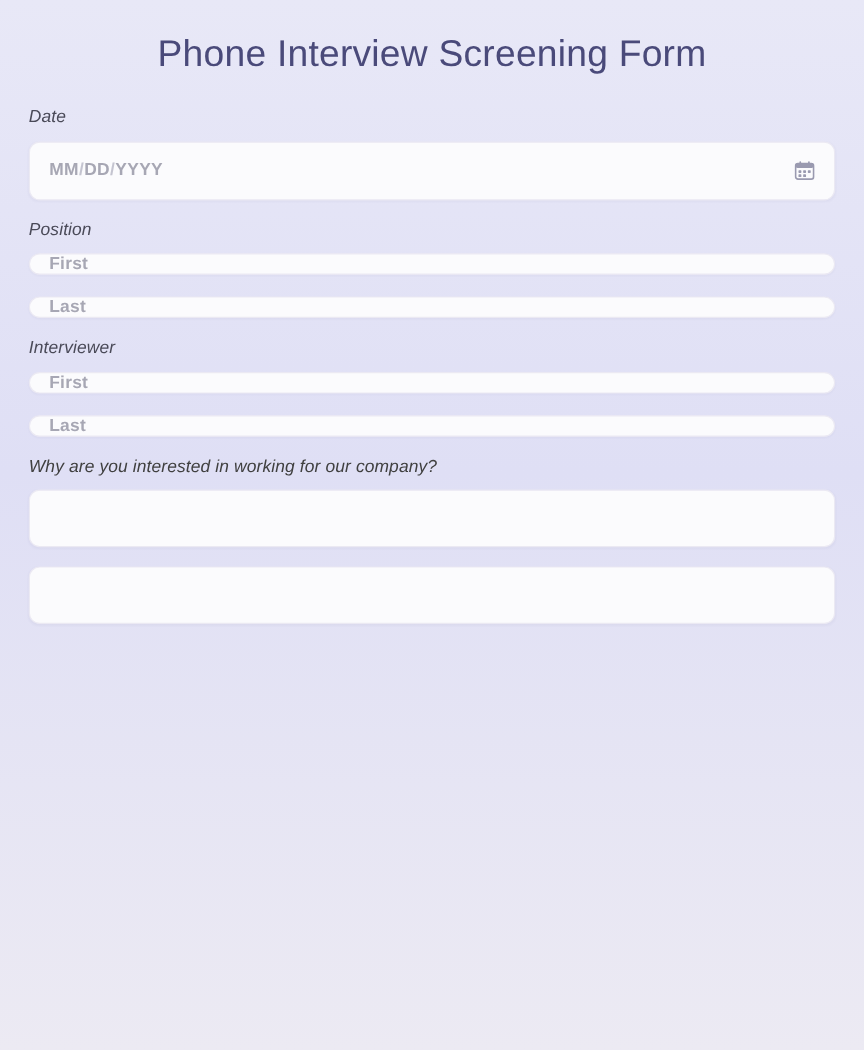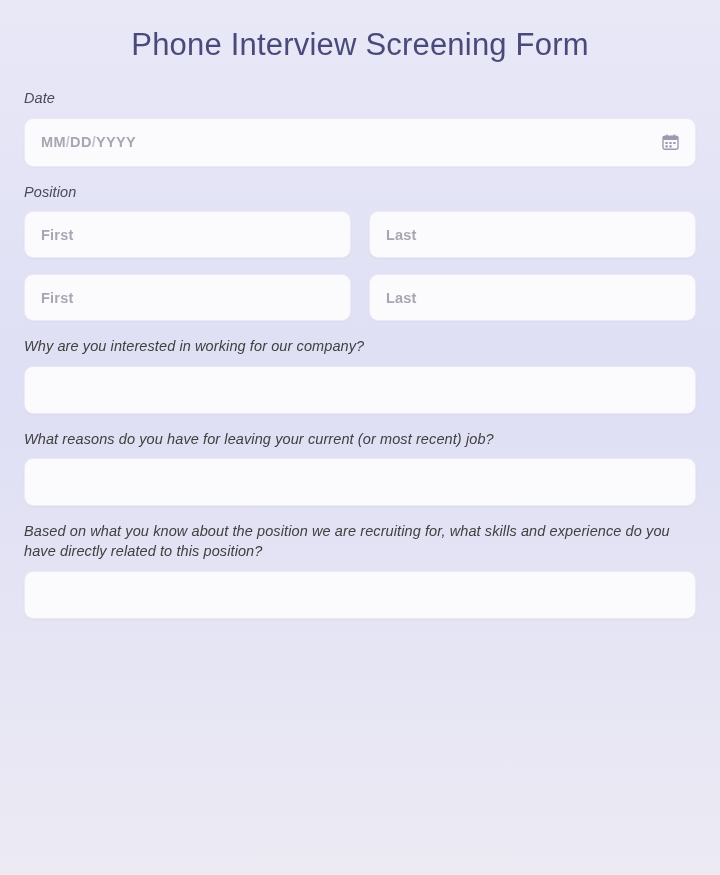--- a/index.html
+++ b/index.html
@@ -76,20 +76,21 @@
     right: 16px;
     top: 50%;
     transform: translateY(-50%);
     width: 17px;
     height: 17px;
     display: block;
   }
   .row-two {
     display: flex;
     gap: 18px;
+    flex-direction: column;
   }
   .row-two .input-box {
     flex: 1;
     height: 47px;
   }
   .empty-box {
     height: 48px;
   }
 </style>
 </head>
@@ -125,39 +126,35 @@
       <div class="input-box">
         <span class="placeholder">First</span>
       </div>
       <div class="input-box">
         <span class="placeholder">Last</span>
       </div>
     </div>
   </div>
 
   <div class="field-block">
+    <div class="field-label">Interviewer</div>
     <div class="row-two">
       <div class="input-box">
         <span class="placeholder">First</span>
       </div>
       <div class="input-box">
         <span class="placeholder">Last</span>
       </div>
     </div>
   </div>
 
 
   <div class="field-block">
     <div class="field-label question">Why are you interested in working for our company?</div>
     <div class="input-box empty-box"></div>
   </div>
 
   <div class="field-block">
-    <div class="field-label question">What reasons do you have for leaving your current (or most recent) job?</div>
     <div class="input-box empty-box"></div>
   </div>
 
-  <div class="field-block">
-    <div class="field-label question">Based on what you know about the position we are recruiting for, what skills and experience do you have directly related to this position?</div>
-    <div class="input-box empty-box"></div>
-  </div>
 
 </div>
 
 </body></html>

